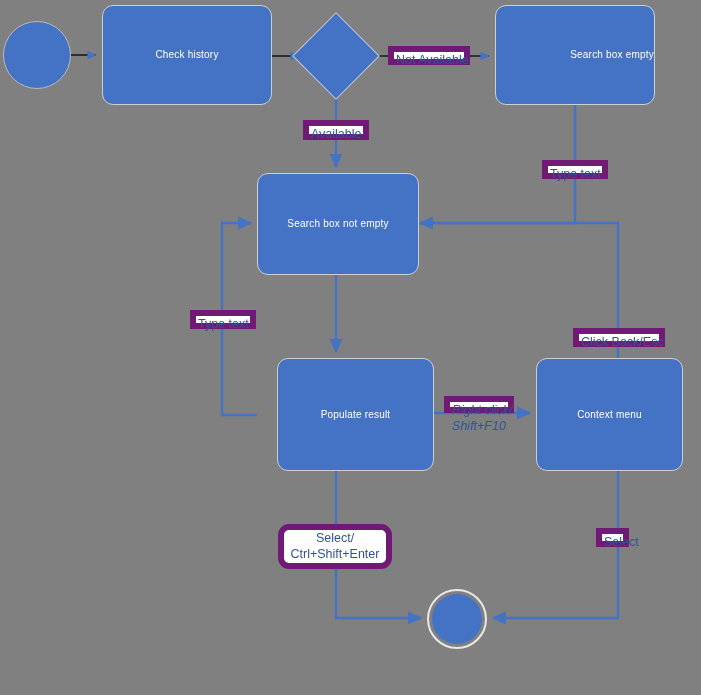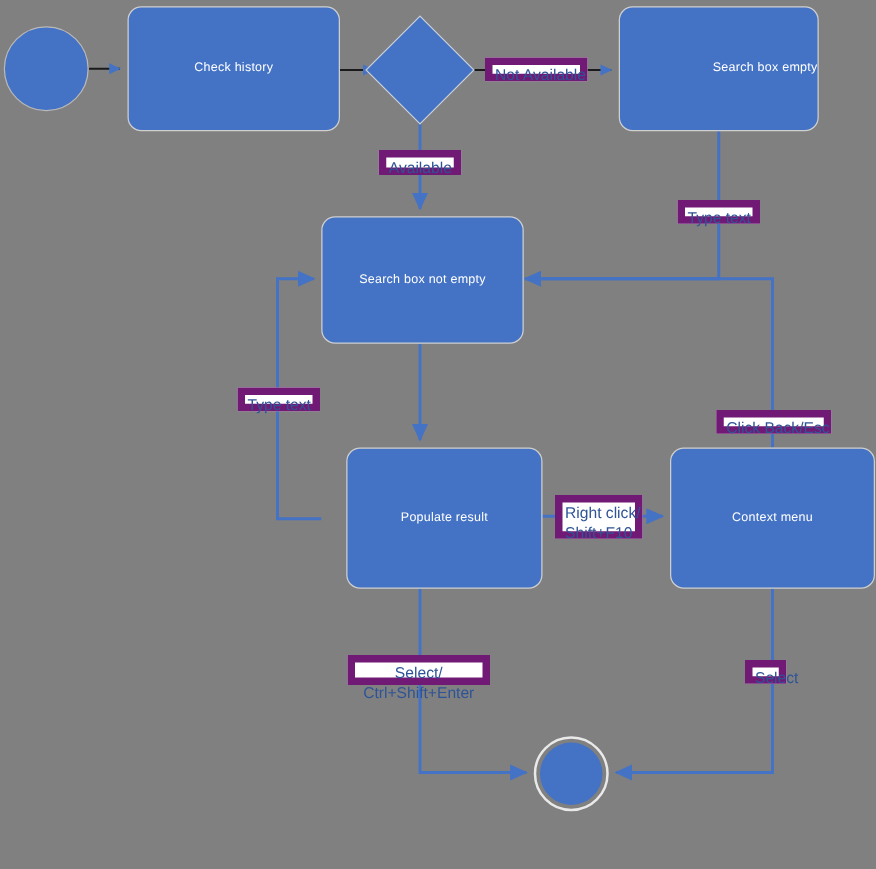--- a/index.html
+++ b/index.html
@@ -130,39 +130,39 @@
   </div>
 
   <div class="node process" style="left:257px; top:173px; width:162px; height:102px;">
     <span style="display:block; width:120px;">Search box not empty</span>
   </div>
 
   <div class="node process" style="left:257px; top:358px; width:157px; height:113px;margin-left:20px;">
     <span>Populate result</span>
   </div>
 
-  <div class="node process" style="left:536px; top:358px; width:164px; height:113px;text-align:center;">
+  <div class="node process" style="left:536px; top:358px; width:147px; height:113px;text-align:center;">
     <span>Context menu</span>
   </div>
 
   <div class="node terminator-end" style="left:427px; top:589px; width:60px; height:60px;">
     <span></span>
   </div>
 
   <div class="edge-label" style="left:388px; top:46px; width:82px; height:19px;">Not Available</div>
 
   <div class="edge-label" style="left:303px; top:120px; width:66px; height:20px;">Available</div>
 
   <div class="edge-label" style="left:542px; top:160px; width:66px; height:19px;">Type text</div>
 
   <div class="edge-label" style="left:573px; top:286px; width:92px; height:19px;margin-top:42px;">Click Back/Esc</div>
 
   <div class="edge-label" style="left:190px; top:310px; width:66px; height:19px;">Type text</div>
 
-  <div class="edge-label" style="left:444px; top:396px; width:70px; height:35px;">Right click/
+  <div class="edge-label" style="left:444px; top:396px; width:70px; height:17px;font-style:italic;">Right click/
 Shift+F10</div>
 
-  <div class="edge-label" style="left:278px; top:524px; width:114px; height:24px;">Select/
+  <div class="edge-label" style="left:278px; top:524px; width:114px; height:45px;border-radius:11px;">Select/
 Ctrl+Shift+Enter</div>
 
   <div class="edge-label" style="left:596px; top:528px; width:33px; height:19px;">Select</div>
 
 </div>
 
 </body></html>

